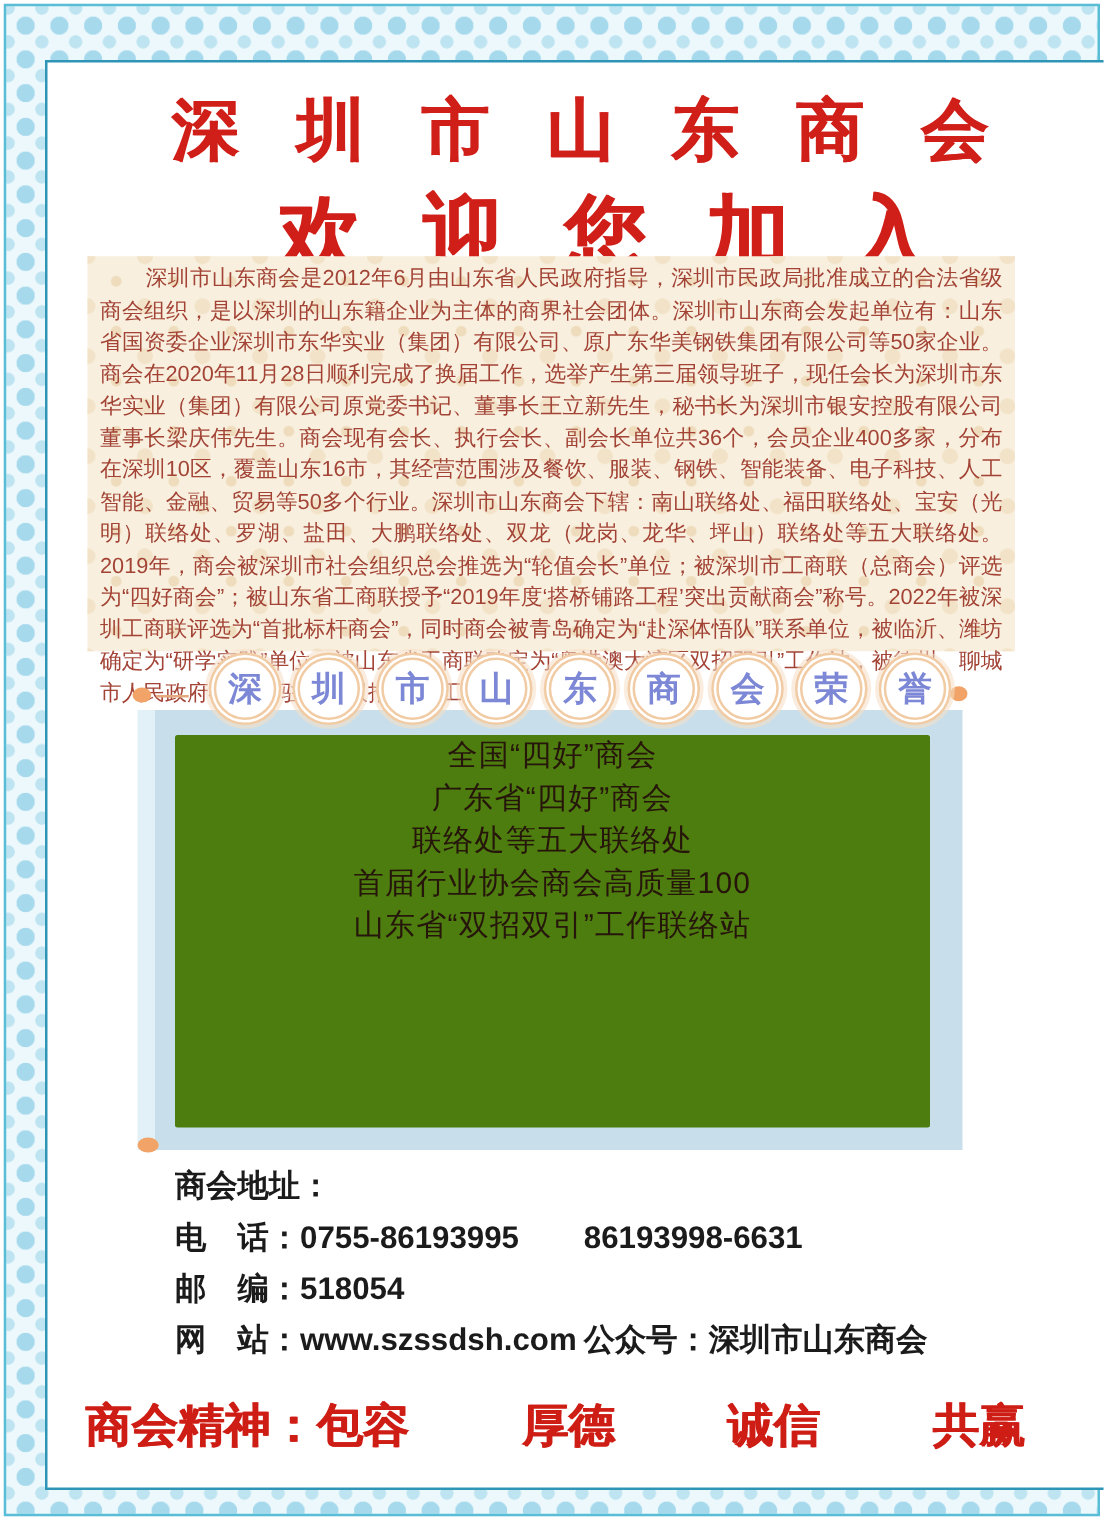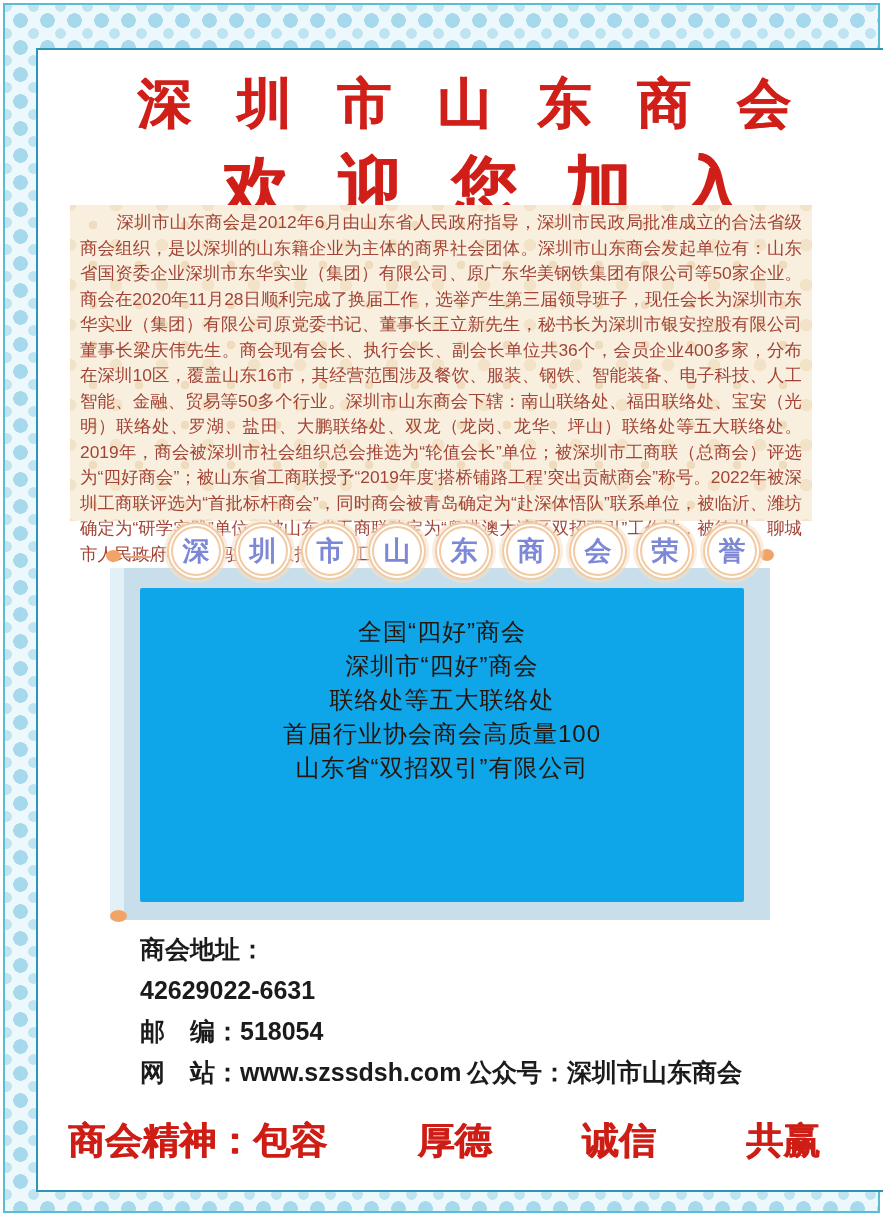--- a/index.html
+++ b/index.html
@@ -52,22 +52,22 @@
   }
   .circle{
     width:46px;height:46px;border-radius:50%;
     background:#fff;border:2px solid #f1cba4;
     box-shadow:0 0 0 2px #fff,0 0 0 4px #f1cba4,0 0 0 7px rgba(246,222,196,.55);
     display:flex;align-items:center;justify-content:center;
     color:#7c87d5;font-size:27px;font-weight:bold;
   }
   .honor-box{
     position:absolute;left:102px;top:538px;width:604px;height:314px;
-    background:#0ea5e9;border-radius:2px;
-    box-sizing:border-box;padding-top:27px;
+    background:#4d7c0f;border-radius:2px;
+    box-sizing:border-box;
   }
   .honor-line{
     text-align:center;font-size:24px;line-height:34px;
     color:#26150b;font-weight:500;letter-spacing:1px;
   }
   .deco-dot{position:absolute;background:#f2a468;border-radius:50%;}
   .dot-tl{left:68px;top:500px;width:15px;height:12px;}
   .dot-tr{left:722px;top:499px;width:14px;height:12px;}
   .dot-bl{left:72px;top:860px;width:17px;height:12px;}
   .deco-dash{position:absolute;height:2px;background:#e5a87e;top:506px;}
@@ -135,32 +135,33 @@
       <span class="circle">
           <span>荣</span>
         </span>
       <span class="circle">
           <span>誉</span>
         </span>
     </div>
 
     <div class="honor-box">
       <div class="honor-line">全国“四好”商会</div>
-      <div class="honor-line">深圳市“四好”商会</div>
+      <div class="honor-line">广东省“四好”商会</div>
       <div class="honor-line">联络处等五大联络处</div>
       <div class="honor-line">首届行业协会商会高质量100</div>
-      <div class="honor-line">山东省“双招双引”有限公司</div>
+      <div class="honor-line">山东省“双招双引”工作联络站</div>
     </div>
 
     <div class="contact">
       <div class="contact-row">
         <span>商会地址：</span>
       </div>
       <div class="contact-row">
-        <span>42629022-6631</span>
+        <span class="col1"><span>电　话：</span><span>0755-86193995</span></span>
+        <span>86193998-6631</span>
       </div>
       <div class="contact-row">
         <span><span>邮　编：</span><span>518054</span></span>
       </div>
       <div class="contact-row">
         <span class="col1"><span>网　站：</span><span>www.szssdsh.com</span></span>
         <span><span>公众号：</span><span>深圳市山东商会</span></span>
       </div>
     </div>
 

